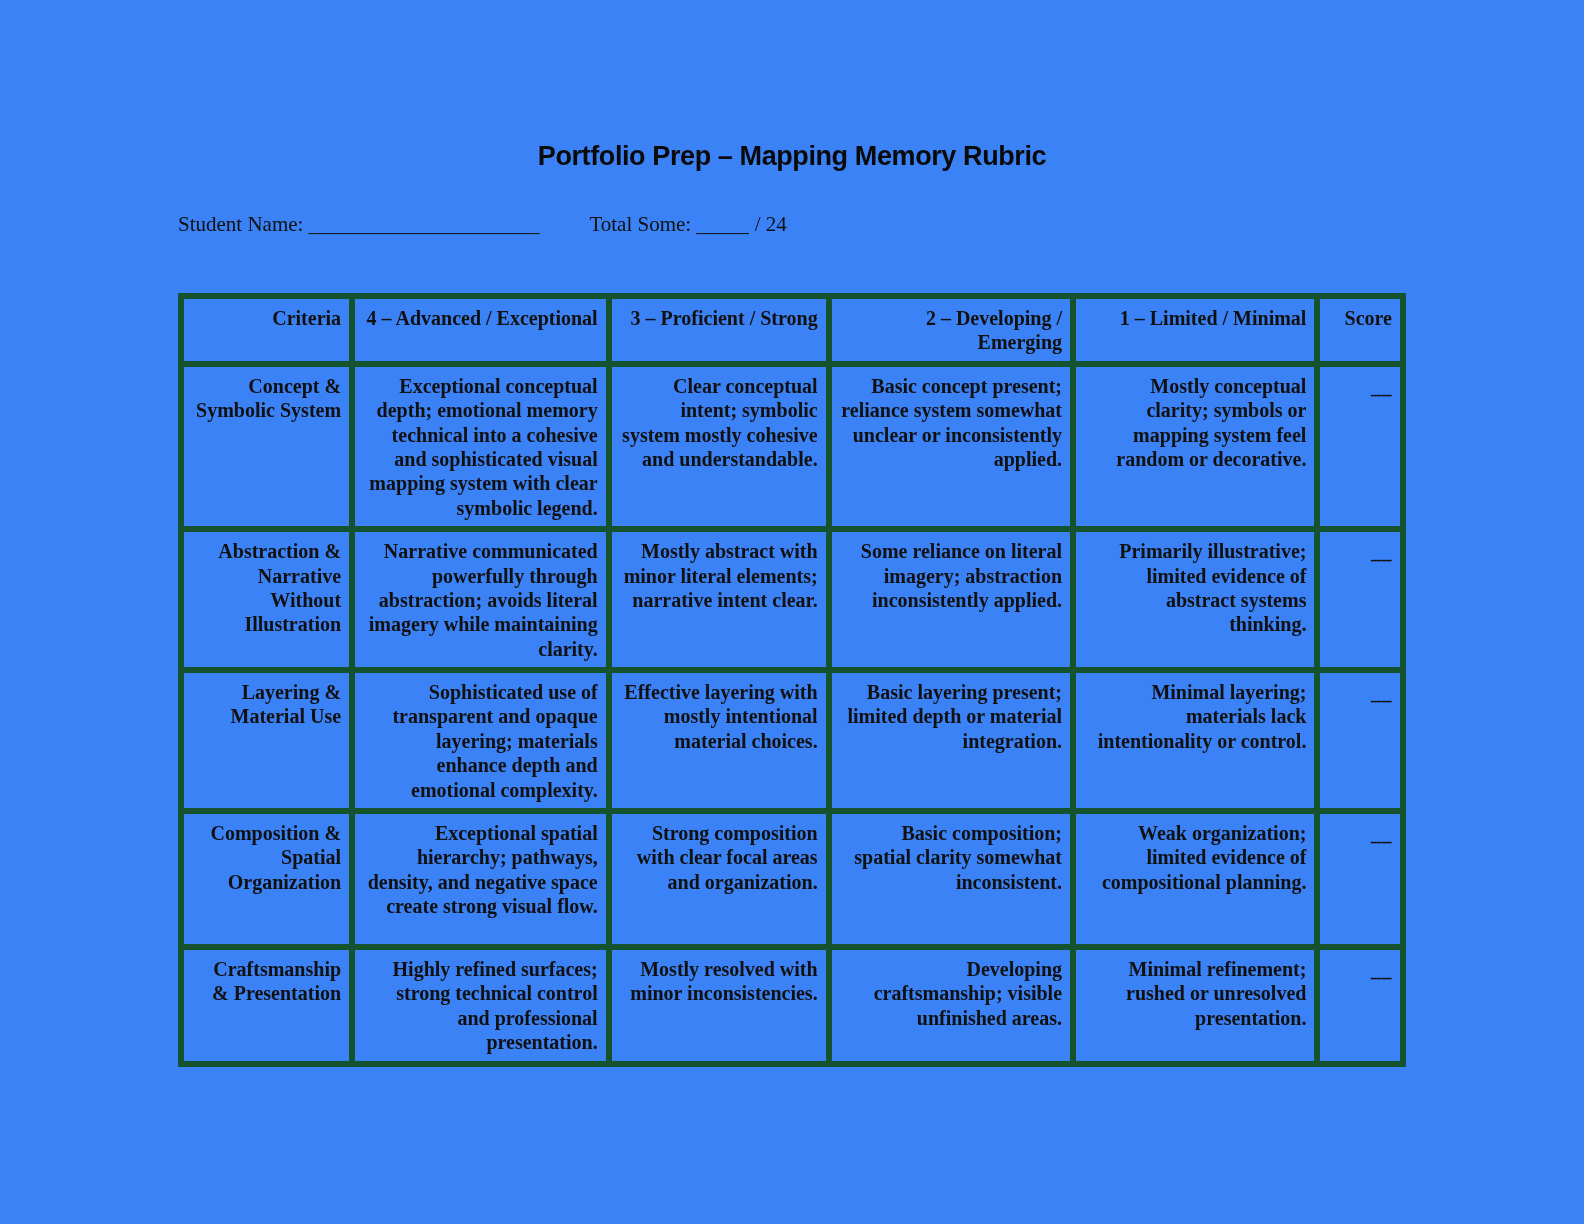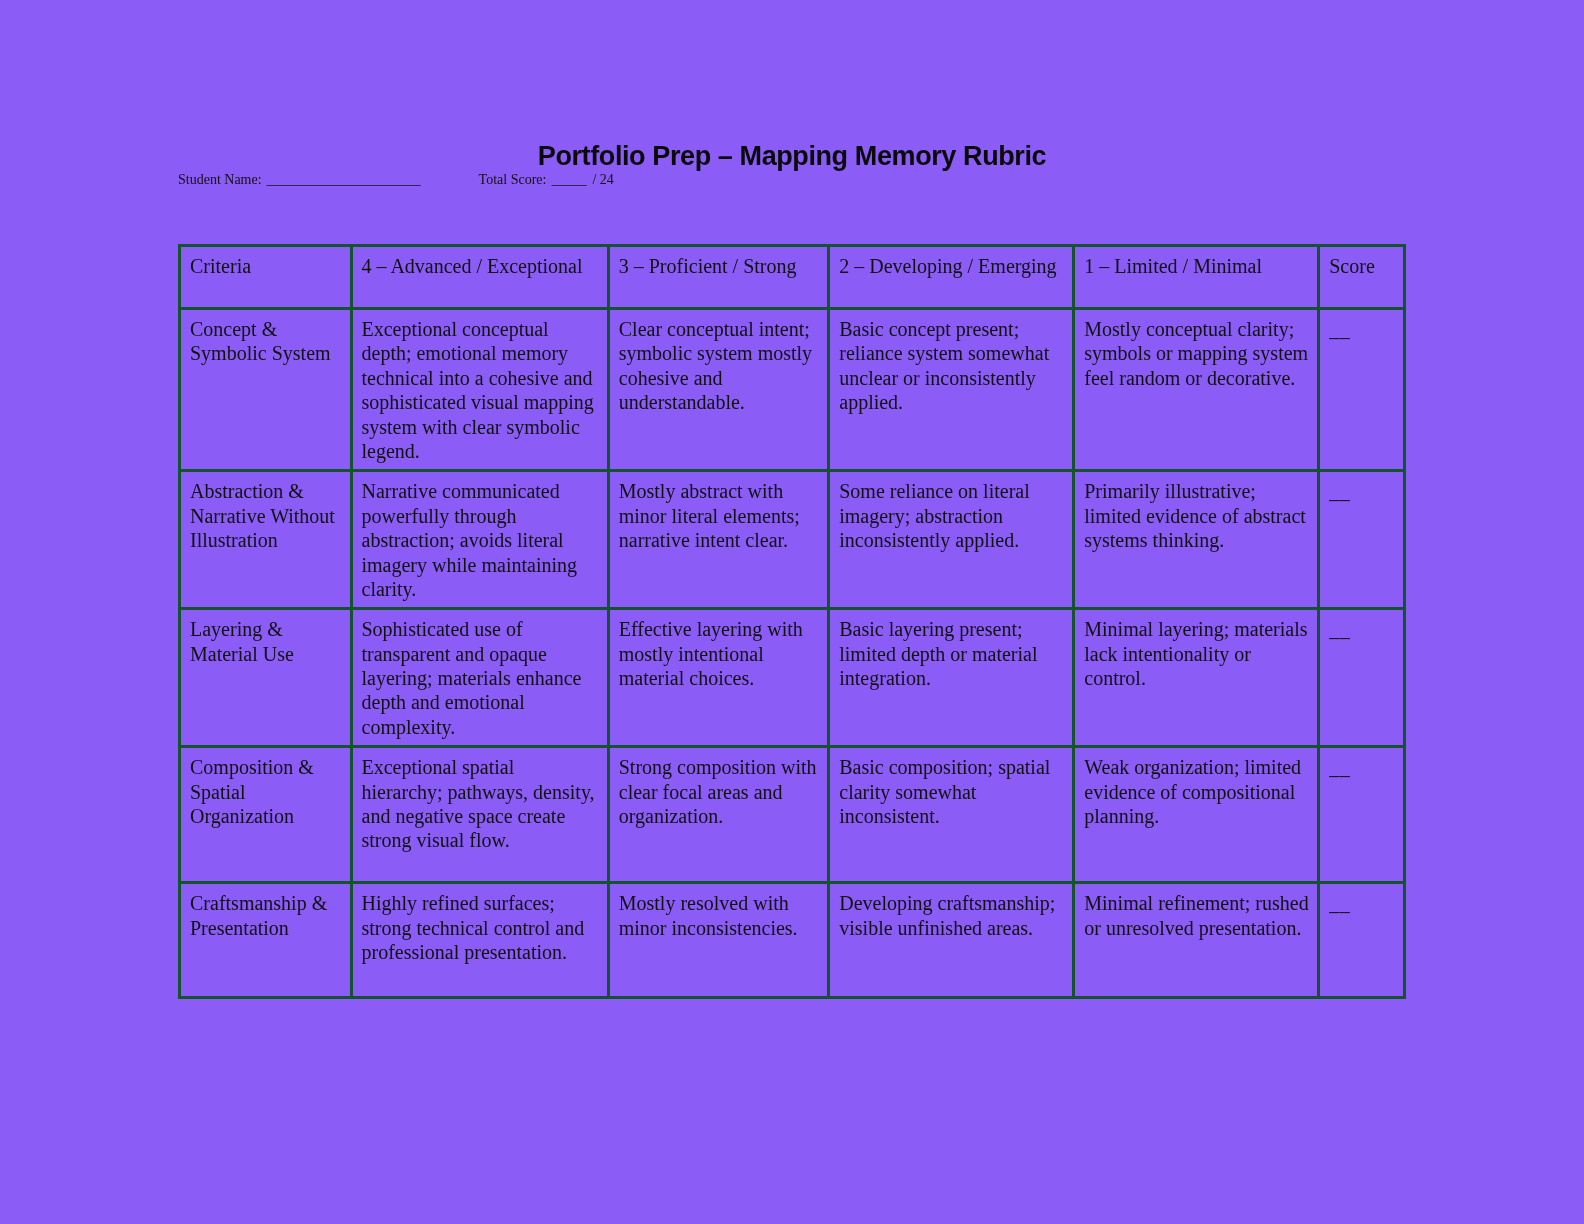--- a/index.html
+++ b/index.html
@@ -1,58 +1,58 @@
 <!DOCTYPE html>
 <html><head>
 <meta charset="utf-8">
 <style>
   html, body { margin: 0; padding: 0; background: #ffffff; }
   .sheet {
     width: 1584px;
     height: 1224px;
-    background: #8b5cf6;
+    background: #3b82f6;
     color: #111111;
     font-family: "Liberation Serif", serif;
     box-sizing: border-box;
     padding: 141px 178px 0 178px;
     position: relative;
     overflow: hidden;
   }
   .title {
     font-family: "Liberation Sans", sans-serif;
     font-weight: 700;
     font-size: 27px;
     letter-spacing: -0.4px;
     text-align: center;
     margin: 0;
     color: #0a0a0a;
   }
   .info-row {
     display: flex;
     align-items: baseline;
-    font-size: 14px;
+    margin-top: 40px;
+    font-size: 21px;
     white-space: nowrap;
-    gap: 8px;
   }
   .info-item + .info-item { margin-left: 50px; }
   .blank { margin-left: 5px; }
   .suffix { margin-left: 6px; }
   table.rubric {
     border-collapse: collapse;
     width: 100%;
     margin-top: 56px;
     table-layout: fixed;
     font-size: 20px;
     line-height: 1.22;
   }
   table.rubric th, table.rubric td {
-    border: 3px solid #14532d;
+    border: 6px solid #14532d;
     vertical-align: top;
-    text-align: left;
-    font-weight: 400;
+    text-align: right;
+    font-weight: 700;
     padding: 7px 8px 6px 9px;
     overflow: hidden;
   }
   tr.hdr  { height: 63px; }
   tr.r0   { height: 125px; }
   tr.r1   { height: 135px; }
   tr.r2   { height: 136px; padding-left: 8px; }
   tr.r3   { height: 136px; }
   tr.r4   { height: 115px; }
   td.score-cell { letter-spacing: 0.5px; margin-top: 44px; }
@@ -62,21 +62,21 @@
 
 <div class="sheet">
 
   <h1 class="title">Portfolio Prep – Mapping Memory Rubric</h1>
 
   <div class="info-row">
     <div class="info-item">
       <span>Student Name:</span><span class="blank">______________________</span>
     </div>
     <div class="info-item">
-      <span>Total Score:</span><span class="blank">_____</span><span class="suffix">/ 24</span>
+      <span>Total Some:</span><span class="blank">_____</span><span class="suffix">/ 24</span>
     </div>
   </div>
 
   <table class="rubric">
     <colgroup>
       <col style="width:14%">
       <col style="width:21%">
       <col style="width:18%">
       <col style="width:20%">
       <col style="width:20%">

